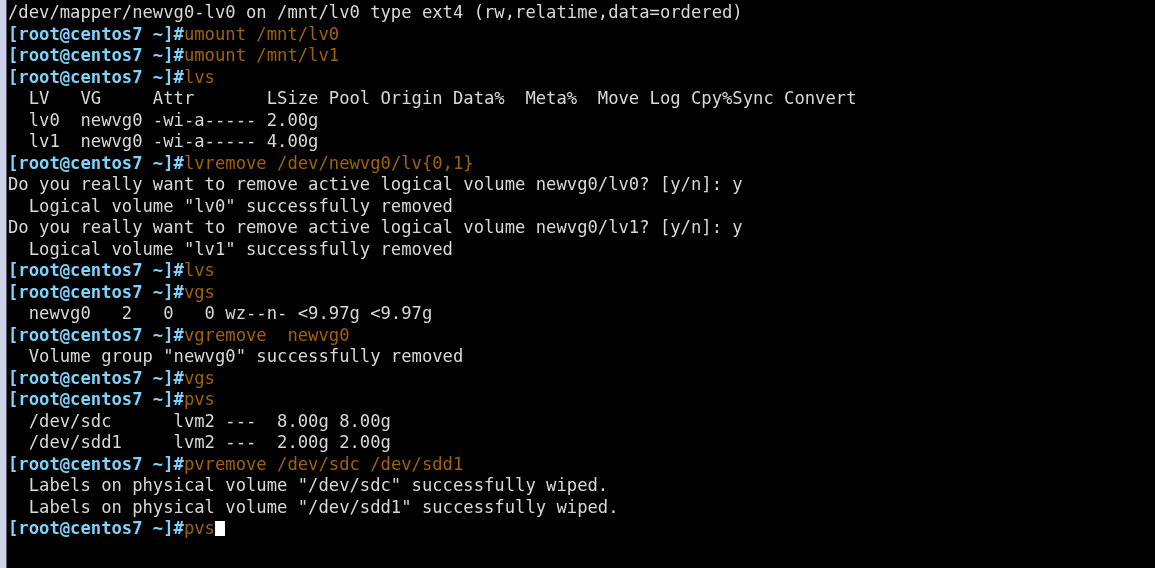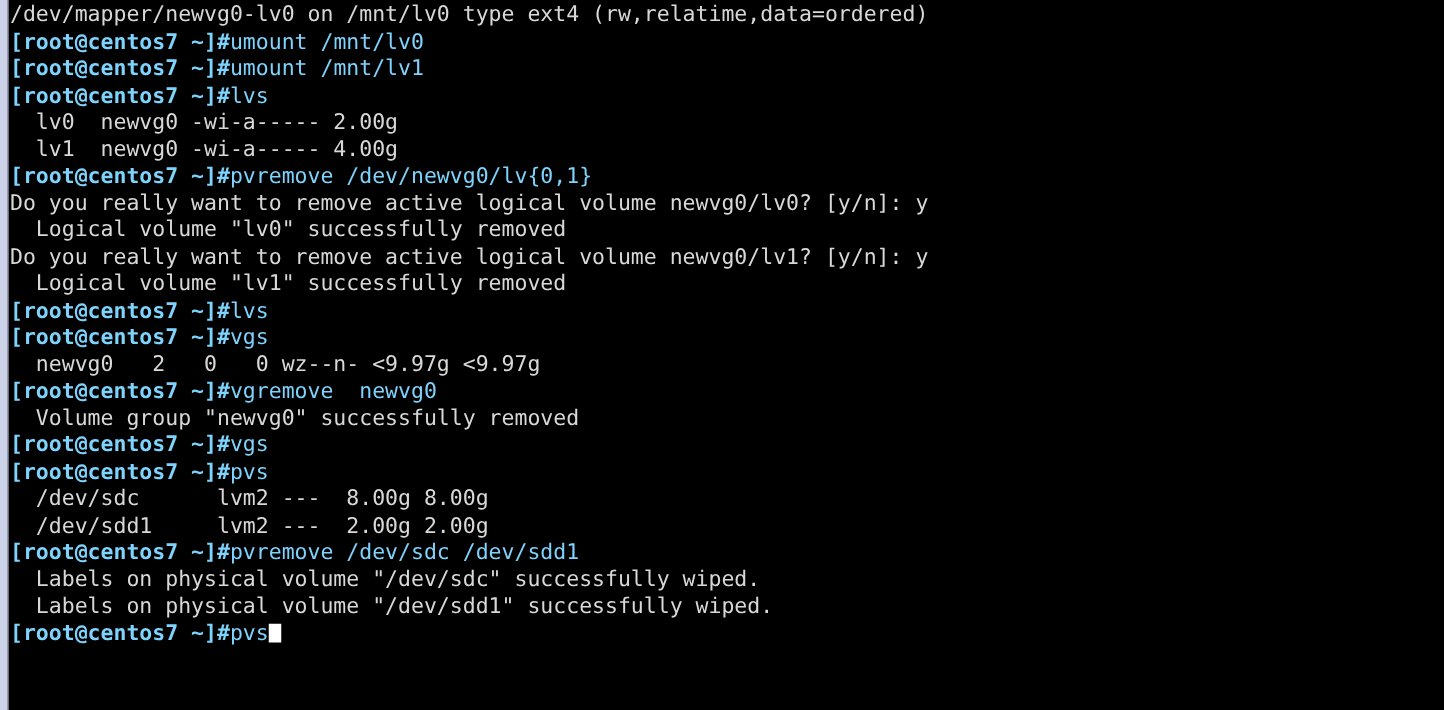--- a/index.html
+++ b/index.html
@@ -42,44 +42,45 @@
     letter-spacing: 0px;
     white-space: pre;
     color: #d6d6d6;
     font-family: "DejaVu Sans Mono", monospace;
   }
   .seg {
     white-space: pre;
   }
   .c-prompt { color: #7dd3fc; font-weight: bold; }
   .c-out    { color: #d8d8d8; }
-  .c-cmd    { color: #7dd3fc; }
+  .c-cmd    { color: #a16207; }
   .cursor {
     display: inline-block;
     width: 10px;
     height: 15px;
     background: #ffffff;
     vertical-align: -2px;
   }
 </style>
 </head>
 <body>
 
 <div id="terminal-window">
 
   <div id="left-gutter"></div>
 
   <div id="screen">
       <div class="line"><span class="seg c-out">/dev/mapper/newvg0-lv0 on /mnt/lv0 type ext4 (rw,relatime,data=ordered)</span></div>
       <div class="line"><span class="seg c-prompt">[root@centos7 ~]#</span><span class="seg c-cmd">umount /mnt/lv0</span></div>
       <div class="line"><span class="seg c-prompt">[root@centos7 ~]#</span><span class="seg c-cmd">umount /mnt/lv1</span></div>
       <div class="line"><span class="seg c-prompt">[root@centos7 ~]#</span><span class="seg c-cmd">lvs</span></div>
+      <div class="line"><span class="seg c-out">  LV   VG     Attr       LSize Pool Origin Data%  Meta%  Move Log Cpy%Sync Convert</span></div>
       <div class="line"><span class="seg c-out">  lv0  newvg0 -wi-a----- 2.00g</span></div>
       <div class="line"><span class="seg c-out">  lv1  newvg0 -wi-a----- 4.00g</span></div>
-      <div class="line"><span class="seg c-prompt">[root@centos7 ~]#</span><span class="seg c-cmd">pvremove /dev/newvg0/lv{0,1}</span></div>
+      <div class="line"><span class="seg c-prompt">[root@centos7 ~]#</span><span class="seg c-cmd">lvremove /dev/newvg0/lv{0,1}</span></div>
       <div class="line"><span class="seg c-out">Do you really want to remove active logical volume newvg0/lv0? [y/n]: y</span></div>
       <div class="line"><span class="seg c-out">  Logical volume "lv0" successfully removed</span></div>
       <div class="line"><span class="seg c-out">Do you really want to remove active logical volume newvg0/lv1? [y/n]: y</span></div>
       <div class="line"><span class="seg c-out">  Logical volume "lv1" successfully removed</span></div>
       <div class="line"><span class="seg c-prompt">[root@centos7 ~]#</span><span class="seg c-cmd">lvs</span></div>
       <div class="line"><span class="seg c-prompt">[root@centos7 ~]#</span><span class="seg c-cmd">vgs</span></div>
       <div class="line"><span class="seg c-out">  newvg0   2   0   0 wz--n- &lt;9.97g &lt;9.97g</span></div>
       <div class="line"><span class="seg c-prompt">[root@centos7 ~]#</span><span class="seg c-cmd">vgremove  newvg0</span></div>
       <div class="line"><span class="seg c-out">  Volume group "newvg0" successfully removed</span></div>
       <div class="line"><span class="seg c-prompt">[root@centos7 ~]#</span><span class="seg c-cmd">vgs</span></div>

